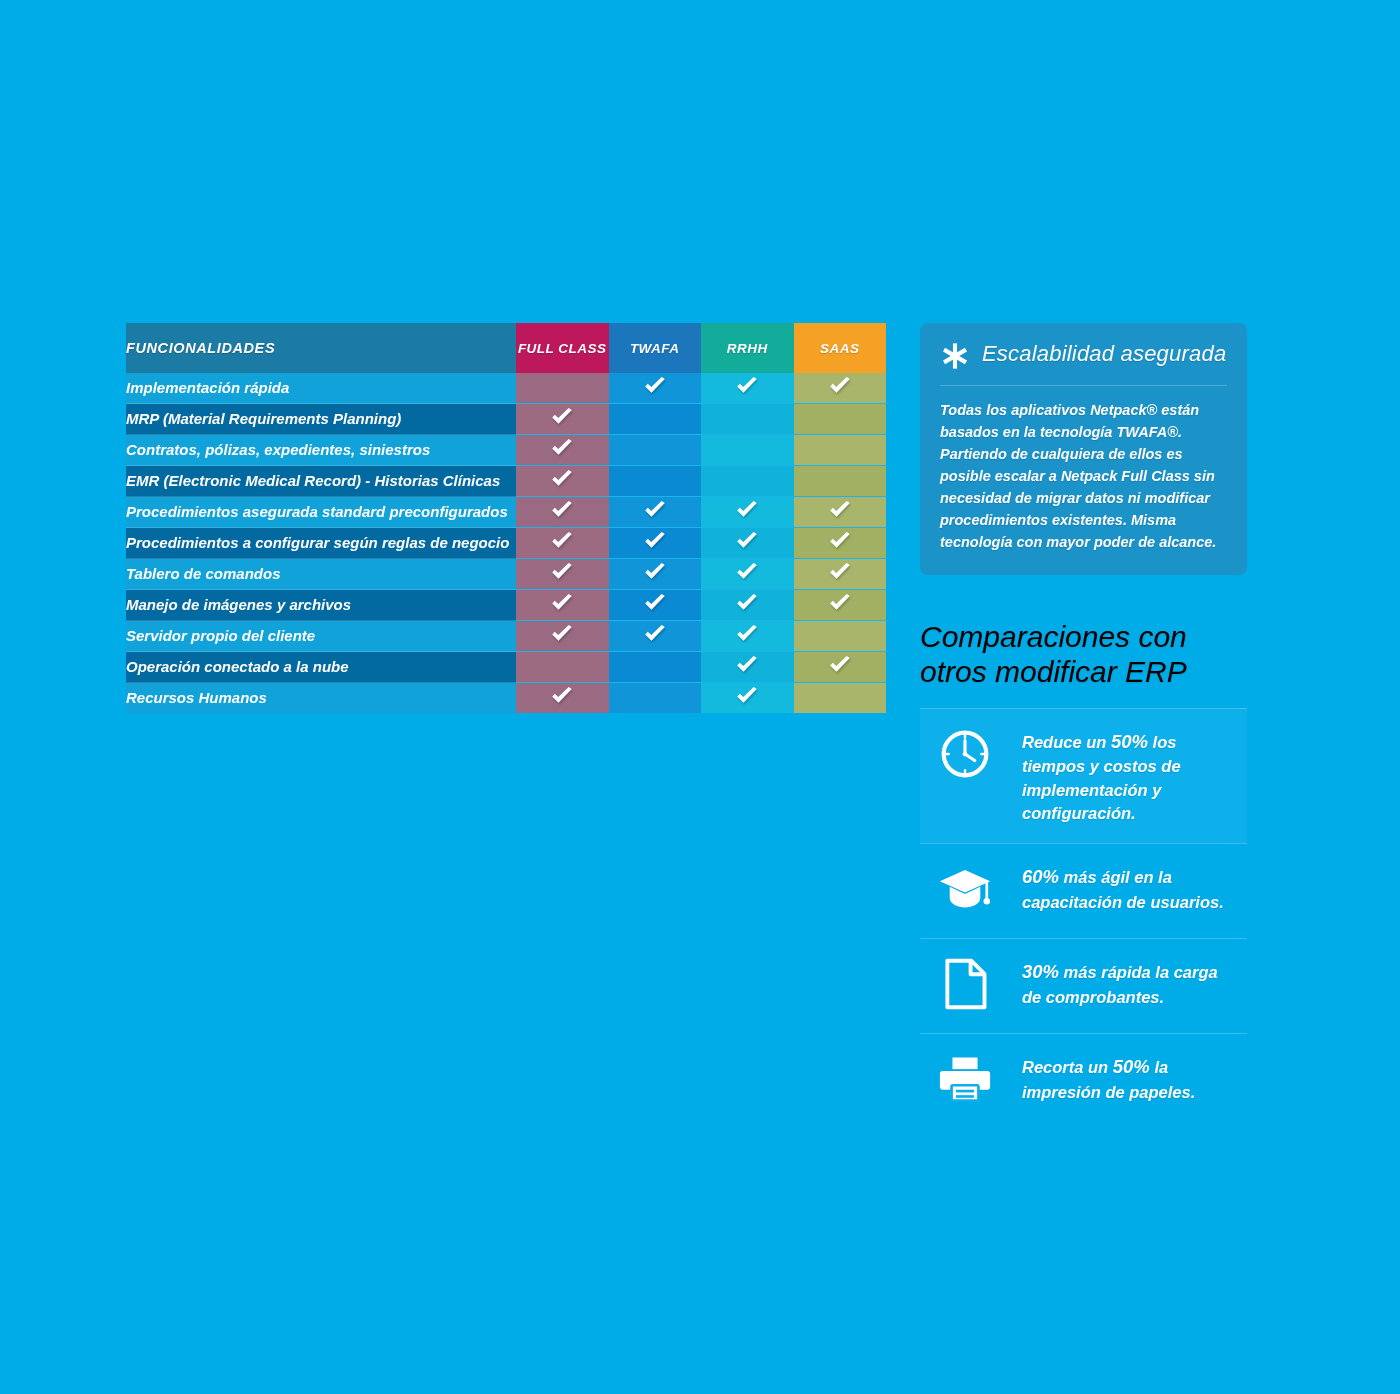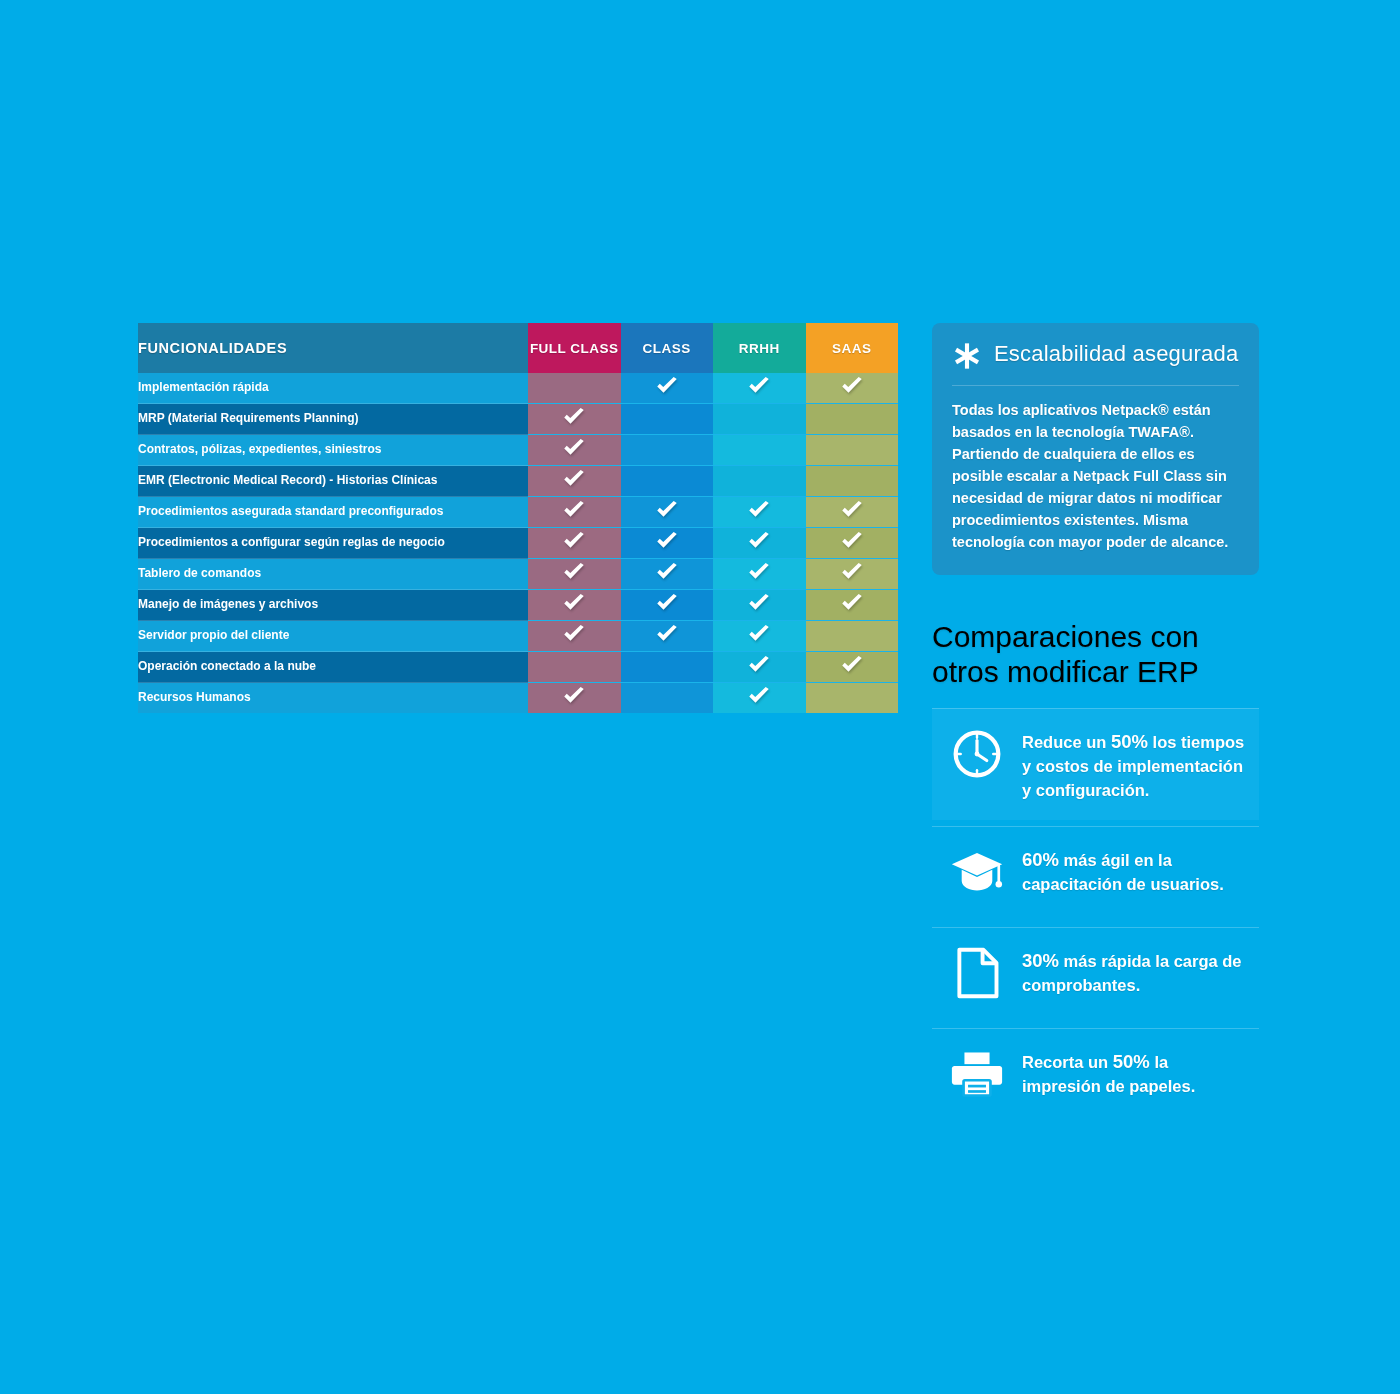--- a/index.html
+++ b/index.html
@@ -10,23 +10,24 @@
     width: 1400px;
     height: 1394px;
     background: #00ace8;
     font-family: "Liberation Sans", sans-serif;
     overflow: hidden;
     position: relative;
   }
 
   .page {
     position: absolute;
-    left: 12px; top: 0;
+    left: 0; top: 0;
     width: 1374px;
     height: 1394px;
+    font-style: italic;
   }
 
   
   .table-wrap {
     position: absolute;
     left: 126px;
     top: 323px;
     width: 760px;
   }
   .cmp-table {
@@ -68,21 +69,21 @@
   .hdr-mipyme    { background: #1b76bc; }
   .hdr-rrhh      { background: #13ab9a; }
   .hdr-saas      { background: #f4a125; }
 
   
   .row-odd  .feat { background: #11a2da; }
   .row-even .feat { background: #0369a1; }
 
   .feat {
     color: #ffffff;
-    font-size: 12px;
+    font-size: 15px;
     font-weight: bold;
     line-height: 1.28;
     padding: 10px 24px 10px 16px;
     vertical-align: middle;
     border-top: 1px solid rgba(255,255,255,0.16);
   }
   .cmp-table tbody tr:first-child .feat { border-top: none; }
 
   .cell {
     vertical-align: middle;
@@ -169,25 +170,24 @@
     text-shadow: 0 1px 2px rgba(0,0,0,0.12);
   }
 
   .benefit-list {
     margin-top: 18px;
     width: 327px;
   }
   .benefit {
     display: flex;
     align-items: flex-start;
-    gap: 16px;
+    gap: 28px;
     padding: 18px 14px 18px 16px;
     box-sizing: border-box;
     border-top: 1px solid rgba(255,255,255,0.22);
-    margin-top: 6px;
   }
   .benefit.tinted { background: #0db0ea; }
   .benefit .bicon {
     flex: 0 0 58px;
     width: 58px;
     height: 58px;
     display: flex;
     align-items: center;
     justify-content: center;
   }
@@ -215,21 +215,21 @@
         <col class="c-feat">
           <col class="c-v">
           <col class="c-v">
           <col class="c-v">
           <col class="c-v">
       </colgroup>
       <thead>
         <tr>
           <th class="hdr-feature">FUNCIONALIDADES</th>
           <th class="hdr-col hdr-fullclass">FULL CLASS</th>
-          <th class="hdr-col hdr-mipyme">CLASS</th>
+          <th class="hdr-col hdr-mipyme">TWAFA</th>
           <th class="hdr-col hdr-rrhh">RRHH</th>
           <th class="hdr-col hdr-saas">SAAS</th>
         </tr>
       </thead>
       <tbody id="table-body">
           <tr class="row-odd">
             <td class="feat">Implementación rápida</td>
             <td class="cell col-fullclass"></td>
             <td class="cell col-mipyme"><span class="check"><span><svg viewBox="0 0 28 28" width="26" height="26">
                     <path d="M3.5 14.6 L10.2 21.4 L24.5 6.4 L21.2 4.2 L10.0 15.0 L6.2 11.6 Z" fill="#ffffff" style="filter:drop-shadow(1px 2px 1px rgba(0,0,0,0.22))"></path>

